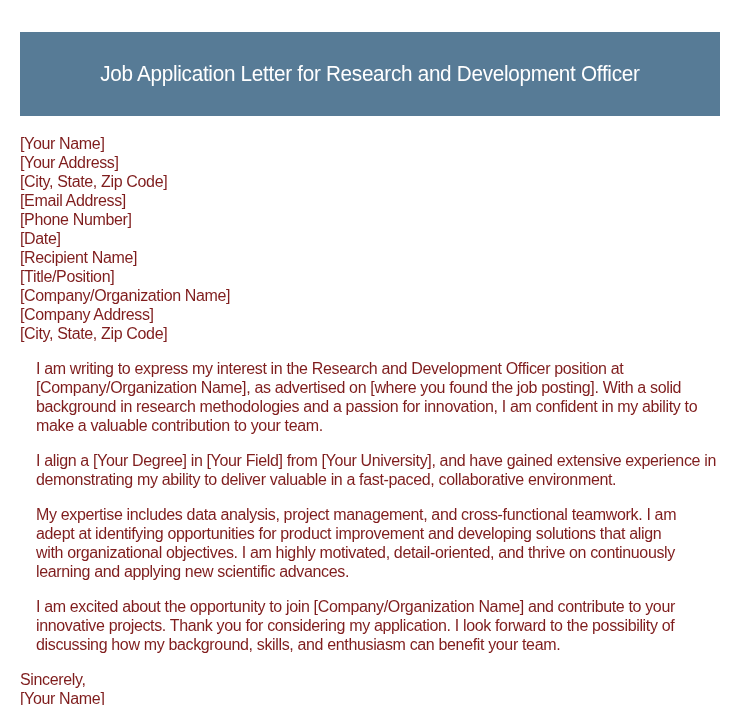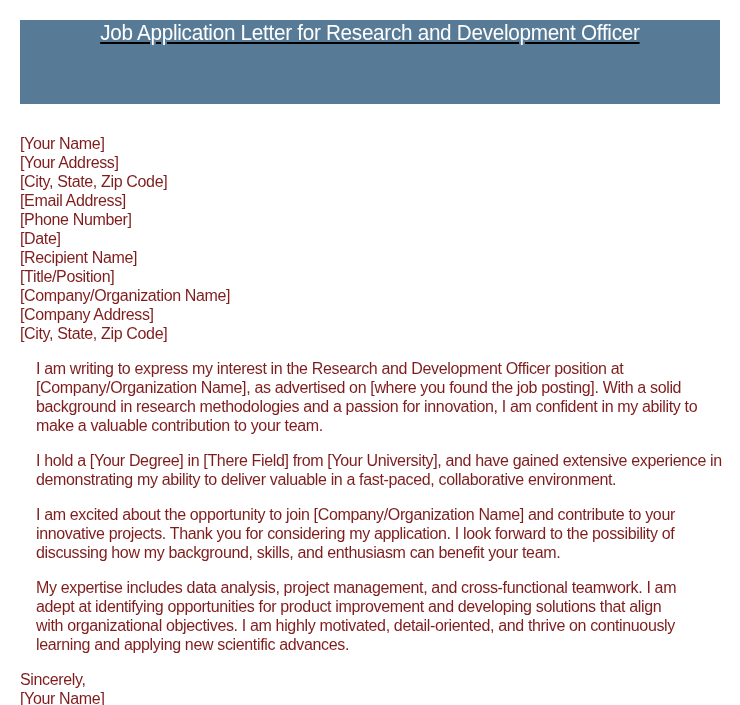--- a/index.html
+++ b/index.html
@@ -10,27 +10,27 @@
     body {
       width: 740px;
       height: 705px;
       position: relative;
       overflow: hidden;
       font-family: "Liberation Sans", sans-serif;
     }
     .header {
       position: absolute;
       left: 20px;
-      top: 20px;
+      top: 32px;
       width: 700px;
       height: 84px;
       background: #577b96;
       display: flex;
+      align-items: center;
       justify-content: center;
-      text-decoration: underline;
     }
     .header-title {
       color: #ffffff;
       font-size: 22px;
       font-weight: normal;
       margin: 0;
       letter-spacing: -0.3px;
       transform: scaleX(0.94);
       white-space: nowrap;
     }
@@ -77,29 +77,29 @@
     <span class="line">[City, State, Zip Code]</span>
   </div>
 
   <p class="para">
     <span class="line">I am writing to express my interest in the Research and Development Officer position at</span>
     <span class="line">[Company/Organization Name], as advertised on [where you found the job posting]. With a solid</span>
     <span class="line">background in research methodologies and a passion for innovation, I am confident in my ability to</span>
     <span class="line">make a valuable contribution to your team.</span>
   </p>
   <p class="para">
-    <span class="line">I hold a [Your Degree] in [There Field] from [Your University], and have gained extensive experience in</span>
+    <span class="line">I align a [Your Degree] in [Your Field] from [Your University], and have gained extensive experience in</span>
     <span class="line">demonstrating my ability to deliver valuable in a fast-paced, collaborative environment.</span>
-  </p>
-  <p class="para">
-    <span class="line">I am excited about the opportunity to join [Company/Organization Name] and contribute to your</span>
-    <span class="line">innovative projects. Thank you for considering my application. I look forward to the possibility of</span>
-    <span class="line">discussing how my background, skills, and enthusiasm can benefit your team.</span>
   </p>
   <p class="para">
     <span class="line">My expertise includes data analysis, project management, and cross-functional teamwork. I am</span>
     <span class="line">adept at identifying opportunities for product improvement and developing solutions that align</span>
     <span class="line">with organizational objectives. I am highly motivated, detail-oriented, and thrive on continuously</span>
     <span class="line">learning and applying new scientific advances.</span>
   </p>
+  <p class="para">
+    <span class="line">I am excited about the opportunity to join [Company/Organization Name] and contribute to your</span>
+    <span class="line">innovative projects. Thank you for considering my application. I look forward to the possibility of</span>
+    <span class="line">discussing how my background, skills, and enthusiasm can benefit your team.</span>
+  </p>
   <span class="line">Sincerely,</span>
   <span class="line">[Your Name]</span>
 </div>
 
 </body></html>

